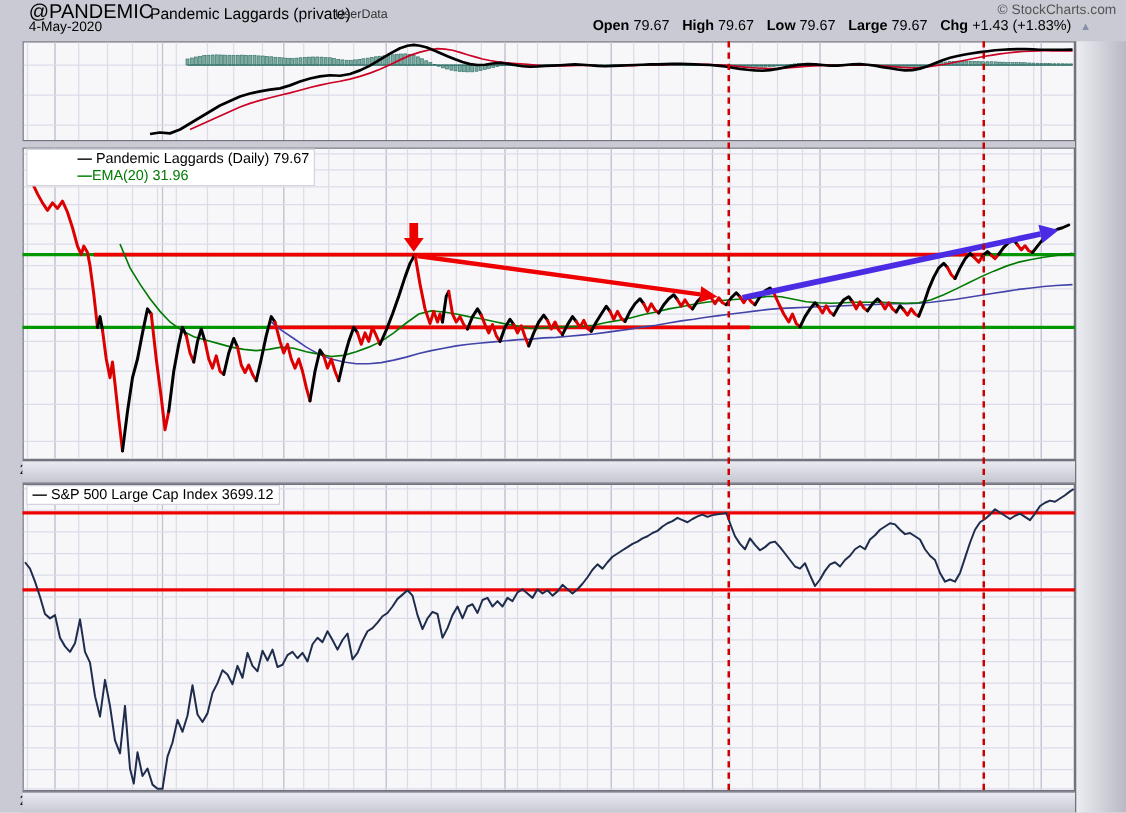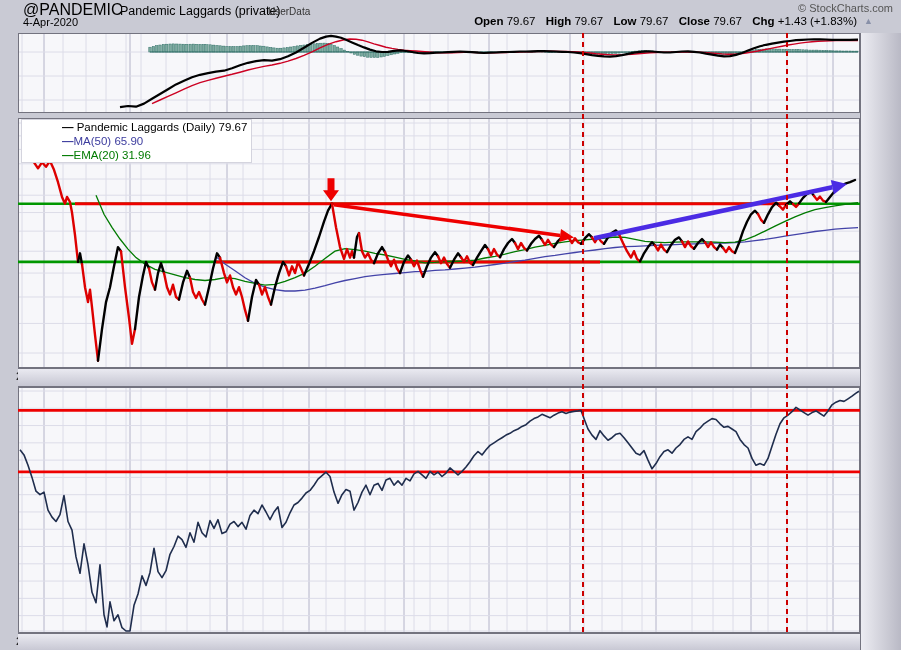--- a/index.html
+++ b/index.html
@@ -520,40 +520,43 @@
       <path d="M20 449.8 L24 454.9 L28 465.3 L32 477.4 L36 491.2 L40 494.7 L44 492.1 L48 510.2 L52 517.1 L56 521.5 L60 514.6 L64 495.5 L68 521.5 L72 530.1 L76 556.9 L80 573.3 L84 543.9 L88 564.7 L92 592.3 L96 602.7 L100 564.7 L104 614.8 L107 626.9 L110 601.8 L114 620.8 L118 614.8 L122 627.7 L126 631.0 L130 631.0 L134 605.3 L138 594.0 L142 575.9 L146 585.4 L150 572.4 L154 548.2 L158 571.6 L162 577.6 L166 570.7 L170 554.3 L174 546.5 L178 536.2 L182 539.6 L186 547.4 L190 532.7 L194 542.2 L198 522.3 L202 532.7 L206 537.0 L210 520.6 L214 528.4 L218 519.7 L222 533.6 L226 531.8 L230 524.1 L234 521.5 L238 526.6 L242 522.3 L246 529.2 L250 515.4 L254 510.2 L258 513.7 L262 505.0 L266 512.0 L270 519.7 L274 512.0 L278 506.8 L282 527.5 L286 522.3 L290 512.8 L294 505.0 L298 502.5 L302 498.1 L306 493.0 L310 490.4 L314 485.2 L318 479.1 L322 475.7 L326 472.2 L330 476.5 L334 492.1 L338 503.3 L342 494.7 L346 489.5 L350 491.2 L354 510.2 L358 502.5 L362 492.1 L366 485.2 L370 494.7 L374 485.2 L378 483.4 L382 490.4 L386 480.0 L390 478.3 L394 485.2 L398 480.9 L402 485.2 L406 478.3 L410 480.9 L414 473.9 L418 471.4 L422 474.8 L426 478.3 L430 471.4 L434 474.8 L438 472.2 L442 476.5 L446 473.1 L450 467.9 L454 471.4 L458 474.8 L462 471.4 L466 467.0 L470 461.8 L474 455.8 L478 451.5 L482 454.9 L486 449.8 L490 445.4 L494 442.8 L498 440.2 L502 437.7 L506 435.1 L510 433.3 L514 430.7 L518 429.0 L522 426.4 L526 424.7 L530 421.2 L534 418.6 L538 416.9 L542 414.3 L546 416.1 L550 417.8 L554 415.2 L558 413.1 L562 411.7 L566 413.5 L570 412.1 L574 411.4 L578 410.9 L581 410.4 L584 418.6 L588 429.0 L592 435.1 L596 439.4 L600 430.7 L604 435.9 L608 440.2 L612 437.7 L616 434.2 L620 433.3 L624 437.7 L628 442.8 L632 448.0 L636 453.2 L640 454.9 L644 450.6 L648 460.1 L652 468.8 L656 463.6 L660 456.7 L664 451.5 L668 449.8 L672 453.2 L676 448.0 L680 444.6 L684 439.4 L688 436.8 L692 439.4 L696 431.6 L700 428.2 L704 423.8 L708 421.2 L712 418.6 L716 419.5 L720 423.8 L724 427.3 L728 426.4 L732 429.0 L736 431.6 L740 439.4 L744 444.6 L748 448.0 L752 458.4 L756 465.3 L760 463.6 L764 465.3 L768 458.4 L772 446.3 L776 434.2 L780 423.8 L784 417.8 L788 415.2 L792 411.7 L796 407.4 L800 410.0 L804 412.6 L808 415.2 L812 412.6 L816 410.9 L820 413.5 L824 416.1 L828 410.9 L832 404.8 L836 402.2 L840 400.5 L844 401.4 L848 398.8 L852 396.2 L856 393.1 L859 391.2 " fill="none" stroke="#1f2d4d" stroke-width="1.6" stroke-linejoin="round"></path>
       <line x1="583" y1="33" x2="583" y2="633" stroke="#cc0000" stroke-width="2" stroke-dasharray="5,4"></line>
       <line x1="787" y1="33" x2="787" y2="633" stroke="#cc0000" stroke-width="2" stroke-dasharray="5,4"></line>
     </svg>
 
   <div id="hdr">
     <span class="sym">@PANDEMIC</span>
     <span class="ttl">Pandemic Laggards (private)</span>
     <span class="utag">UserData</span>
     <span class="cpy">© StockCharts.com</span>
-    <span class="cdate">4-Apr-2020</span>
+    <span class="cdate">4-May-2020</span>
     <span class="quote">
       <b>Open</b>
       <span>79.67</span>
       <b>High</b>
       <span>79.67</span>
       <b>Low</b>
       <span>79.67</span>
-      <b>Close</b>
+      <b>Large</b>
       <span>79.67</span>
       <b>Chg</b>
       <span>+1.43 (+1.83%)</span>
     </span>
     <span class="tri">▲</span>
   </div>
 
   <div class="legend" style="left:21px;top:119px;padding-left:40px;">
     <span class="lg-line"><span class="c-k b">—</span> <span class="c-k">Pandemic Laggards (Daily) 79.67</span></span>
-    <span class="lg-line"><span class="c-ma b">—</span><span class="c-ma">MA(50) 65.90</span></span>
     <span class="lg-line"><span class="c-ema b">—</span><span class="c-ema">EMA(20) 31.96</span></span>
+  </div>
+  <div class="legend" style="left:21px;top:388px;">
+    <span class="c-k b">—</span>
+    <span class="c-k">S&amp;P 500 Large Cap Index 3699.12</span>
   </div>
 
   <div id="labels">
       <span class="lbl " style="left: 864px; top: 45.5px;">0</span>
       <span class="lbl " style="left: 864px; top: 69.5px;">-10</span>
       <span class="lbl " style="left: 864px; top: 93.5px;">-20</span>
       <span class="lbl " style="left: 864px; top: 116.5px;">100</span>
       <span class="lbl " style="left: 864px; top: 129.376px;">95</span>
       <span class="lbl " style="left: 864px; top: 142.948px;">90</span>
       <span class="lbl " style="left: 864px; top: 157.296px;">85</span>

